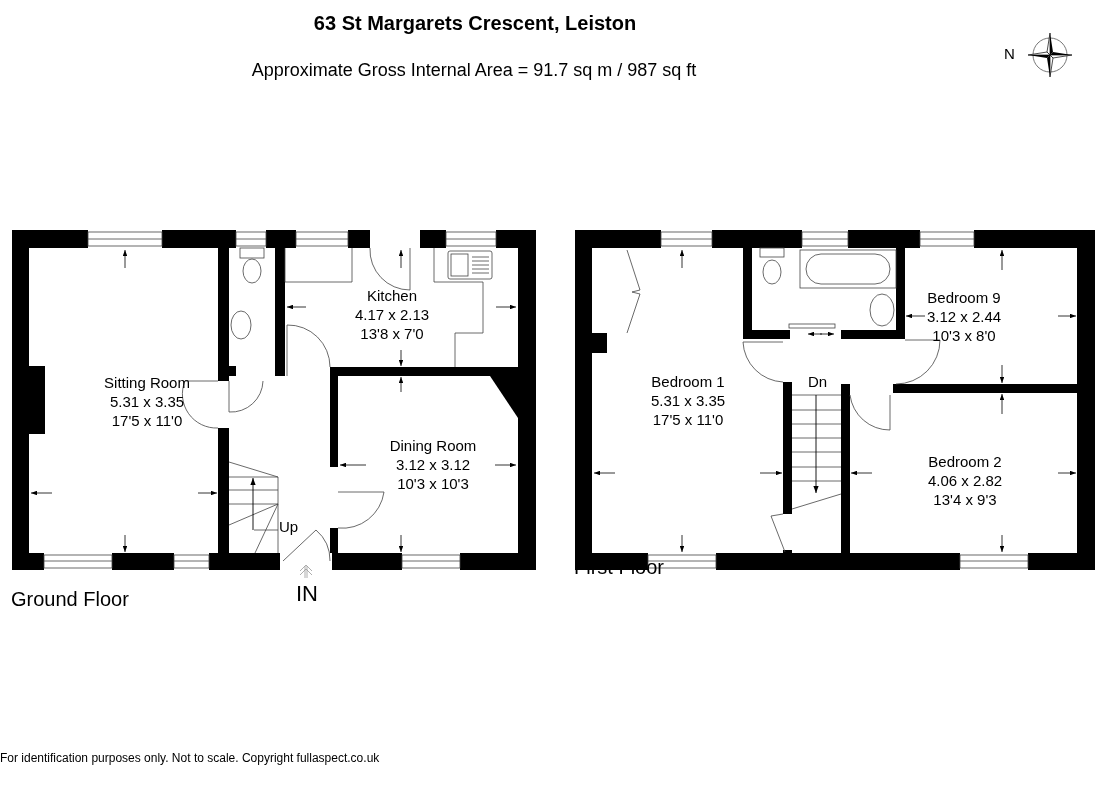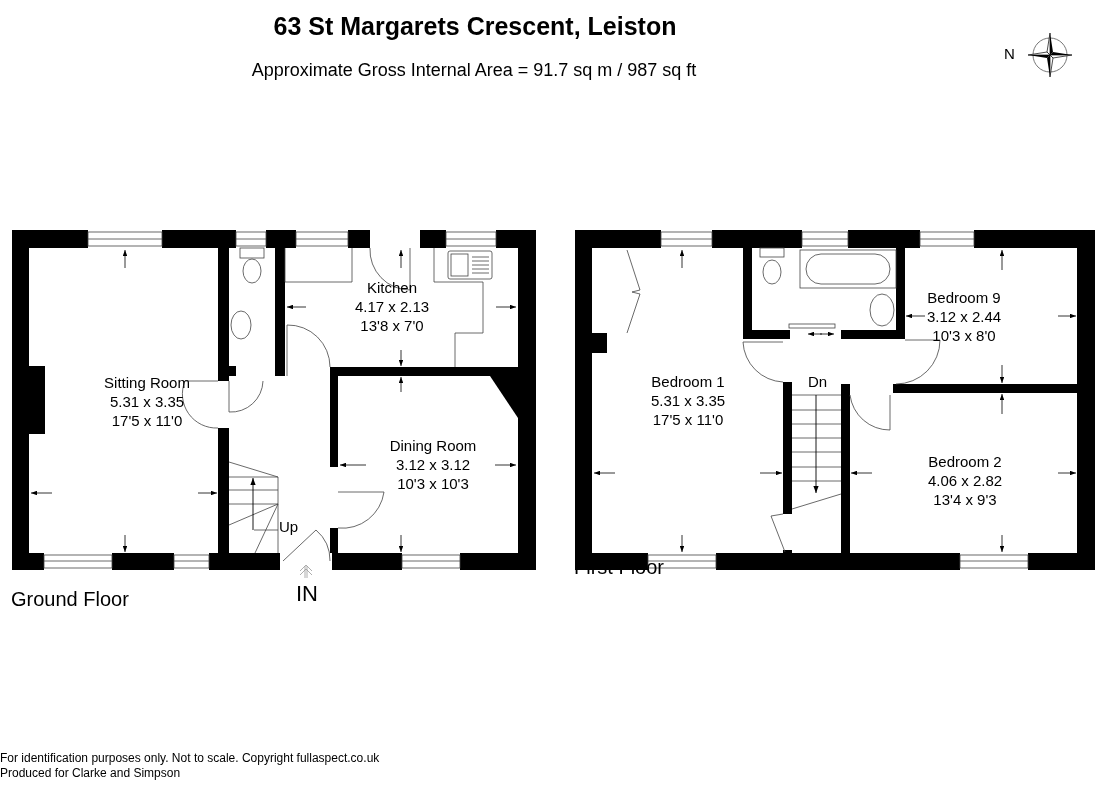--- a/index.html
+++ b/index.html
@@ -1,17 +1,17 @@
 <!DOCTYPE html>
 <html><head>
 <meta charset="utf-8">
 <style>
   html, body { margin: 0; padding: 0; background: #ffffff; }
   body { width: 1108px; height: 800px; position: relative; overflow: hidden; font-family: "Liberation Sans", sans-serif; color: #000; }
-  .title { position: absolute; top: 12px; left: 0; width: 950px; text-align: center; font-size: 25px; font-weight: bold; }
+  .title { position: absolute; top: 12px; left: 0; width: 950px; text-align: center; font-size: 20px; font-weight: bold; }
   .subtitle { position: absolute; top: 60px; left: 0; width: 948px; text-align: center; font-size: 18px; }
   .compass { position: absolute; left: 1004px; top: 28px; width: 70px; height: 54px; }
   .compass-n { position: absolute; left: 0; top: 17px; font-size: 15px; }
   svg.plan { position: absolute; left: 0; top: 0; }
   .room-label { position: absolute; text-align: center; font-size: 15px; line-height: 19px; white-space: nowrap; transform: translateX(-50%); }
   .floor-label { position: absolute; font-size: 20px; font-weight: normal; text-align: center; }
   .small-label { position: absolute; font-size: 15px; }
   .footer { position: absolute; top: 751px; left: 0; width: 1108px; text-align: left; font-size: 12px; line-height: 15px; }
 </style>
 </head>
@@ -246,21 +246,21 @@
       <line x1="1058" y1="316" x2="1076" y2="316" marker-end="url(#ah)"></line>
     </g>
   </g>
 </svg>
 
 <div class="room-label" style="left:119px; top:373px;margin-left:28px;">
   <div>Sitting Room</div>
   <div>5.31 x 3.35</div>
   <div>17'5 x 11'0</div>
 </div>
-<div class="room-label" style="left:392px; top:278px;">
+<div class="room-label" style="left:392px; top:286px;">
   <div>Kitchen</div>
   <div>4.17 x 2.13</div>
   <div>13'8 x 7'0</div>
 </div>
 <div class="room-label" style="left:433px; top:436px;">
   <div>Dining Room</div>
   <div>3.12 x 3.12</div>
   <div>10'3 x 10'3</div>
 </div>
 <div class="room-label" style="left:688px; top:372px;">
@@ -281,14 +281,13 @@
 
 <span class="small-label" style="left:279px; top:518px;">Up</span>
 <span class="small-label" style="left:296px; top:581px; font-size:22px;">IN</span>
 <span class="small-label" style="left:808px; top:373px;">Dn</span>
 
 <div class="floor-label" style="left:11px; top:588px;">Ground Floor</div>
 <div class="floor-label" style="left:574px; top:556px;">First Floor</div>
 
 <div class="footer">
   <div>For identification purposes only. Not to scale. Copyright fullaspect.co.uk</div>
-  <div>Produced for Clarke and Simpson</div>
 </div>
 
 </body></html>

